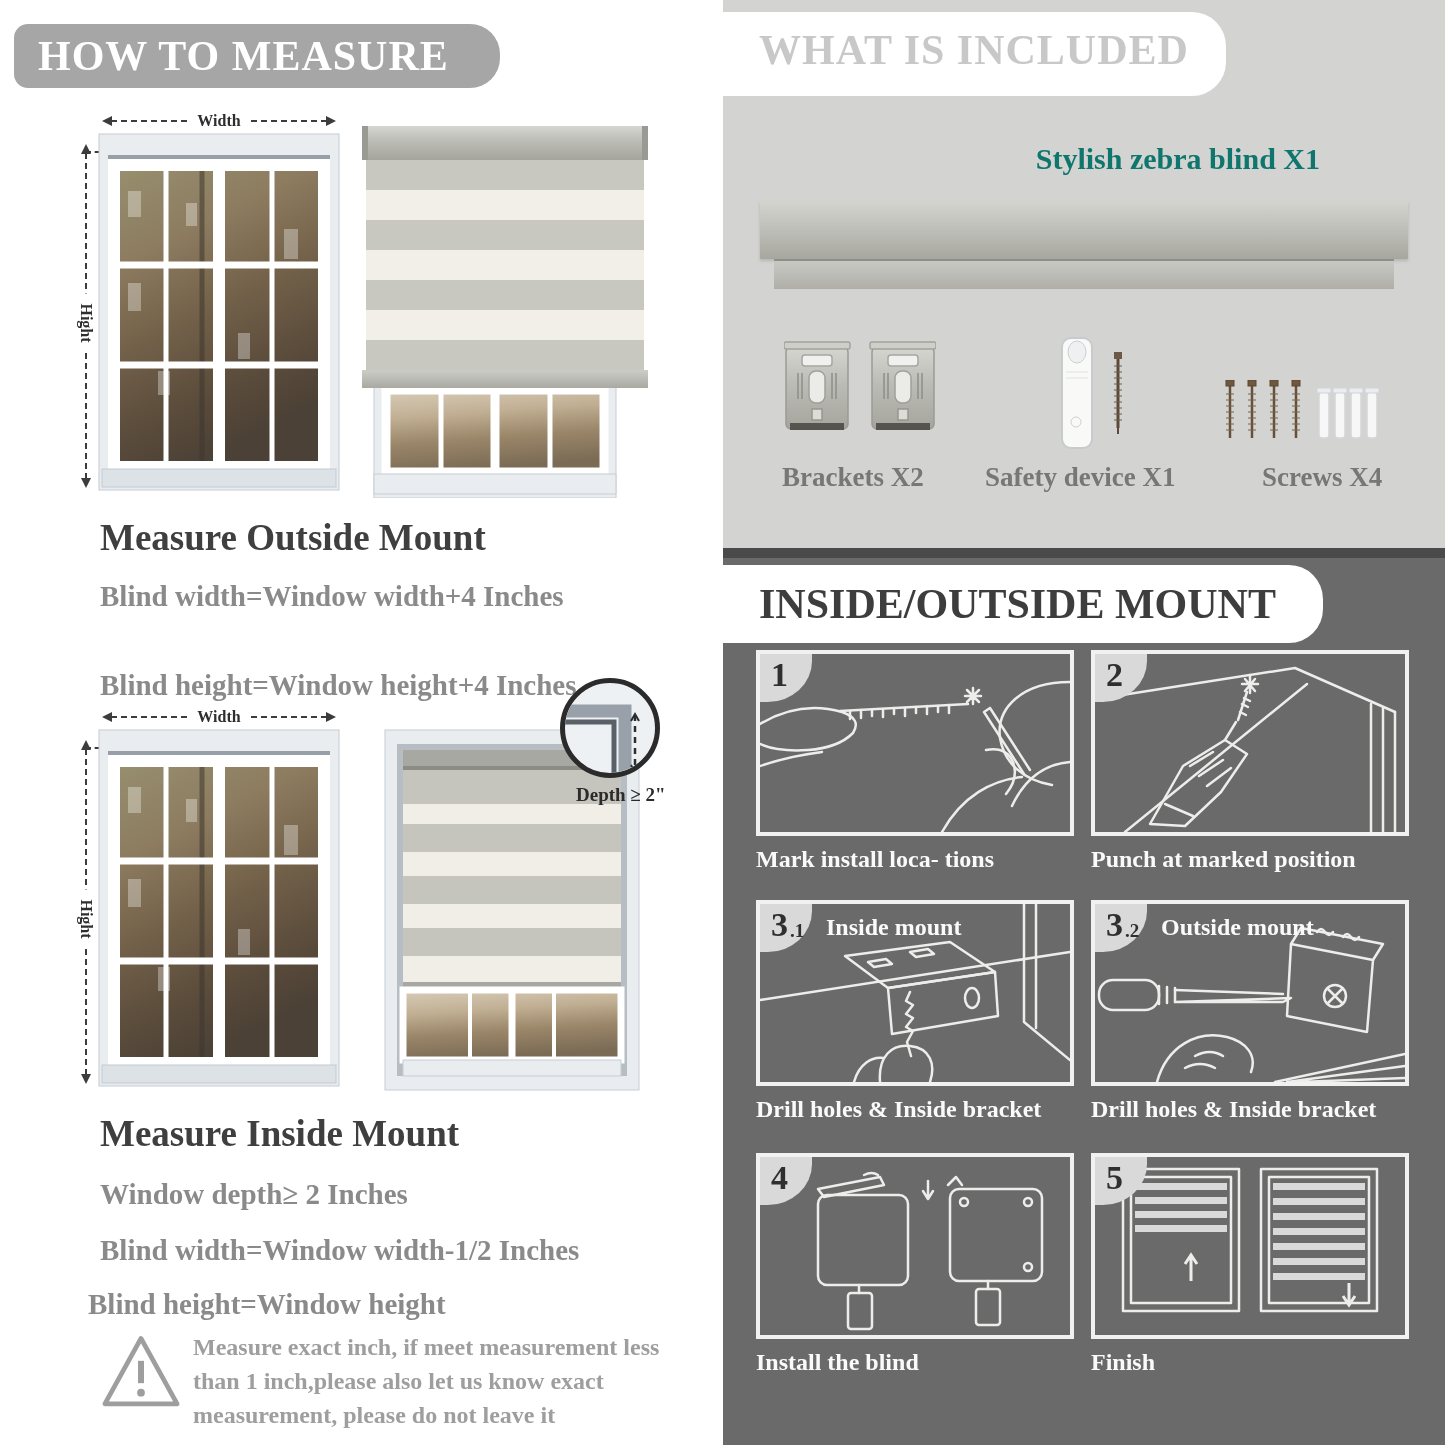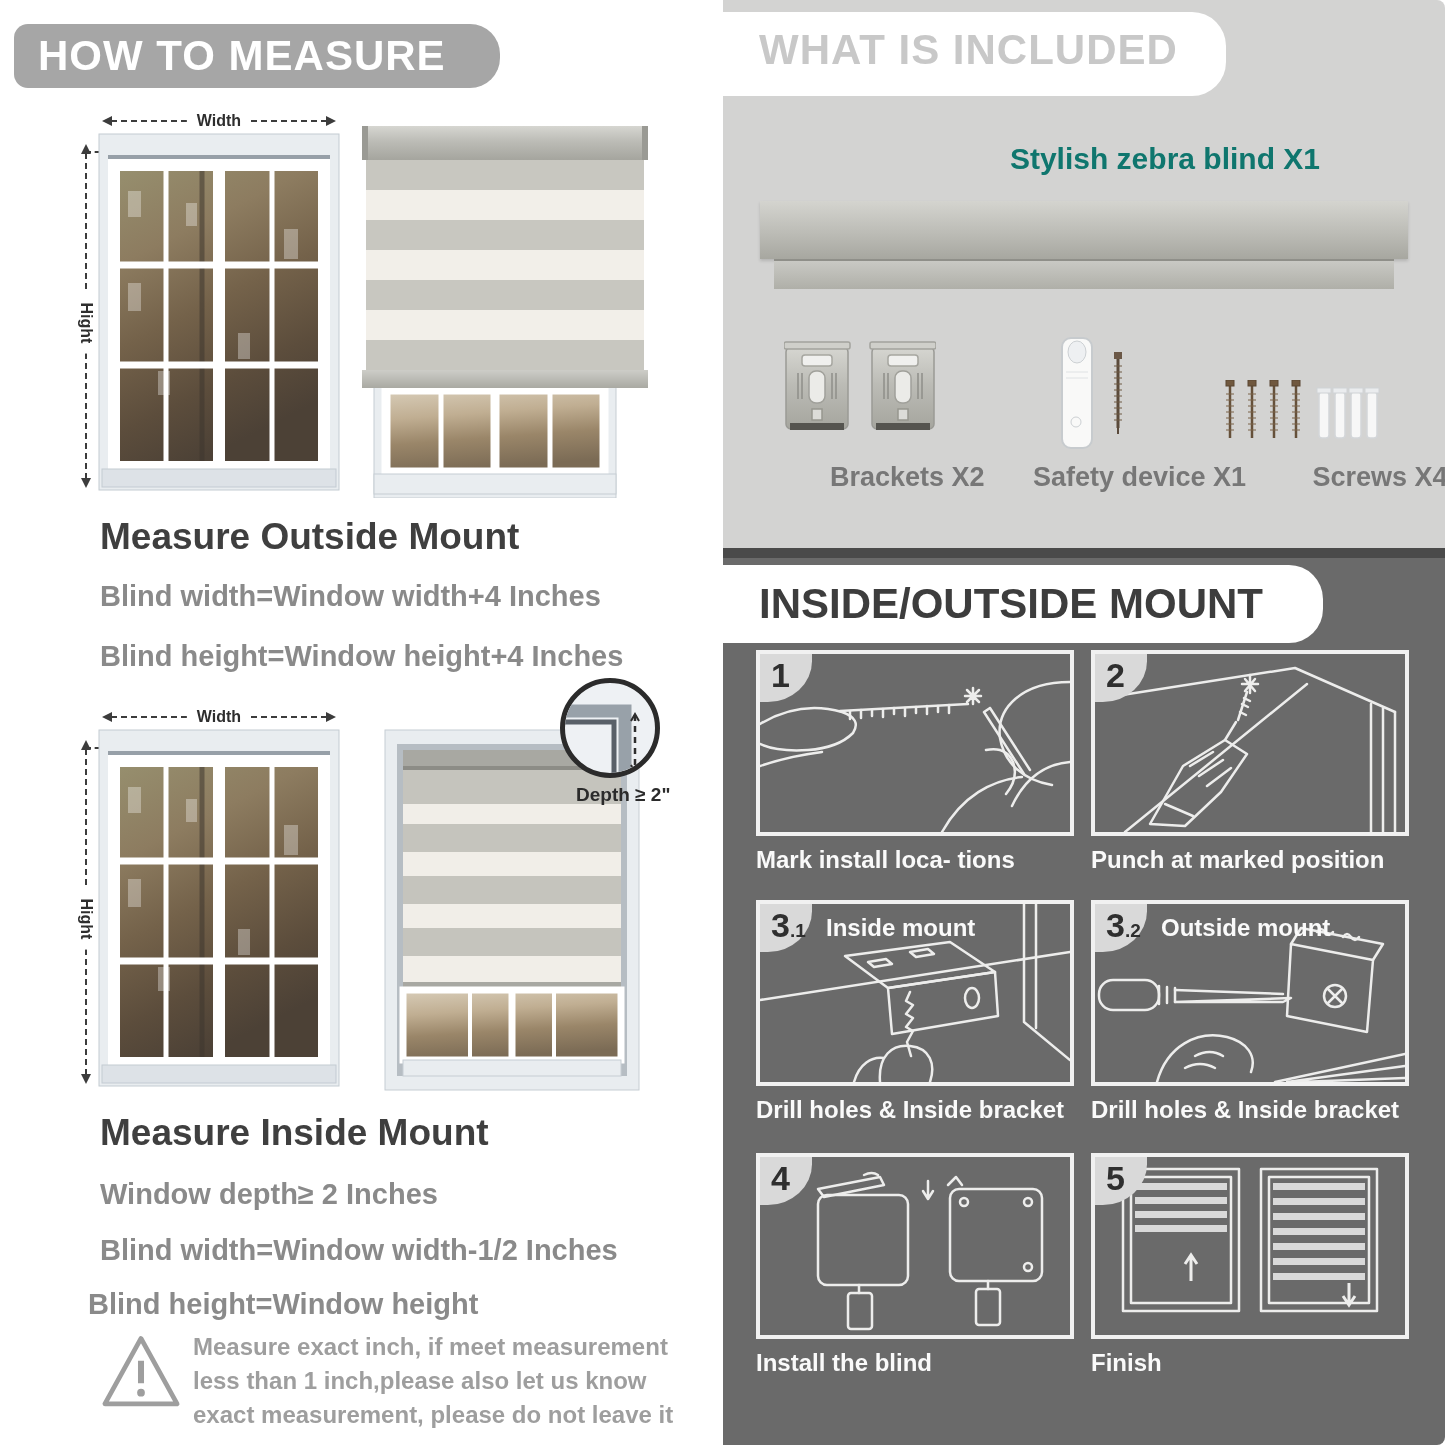--- a/index.html
+++ b/index.html
@@ -1,17 +1,17 @@
 <!DOCTYPE html>
 <html><head>
 <meta charset="utf-8">
 <style>
   html,body{margin:0;padding:0;background:#ffffff;}
   #page{position:relative;width:1445px;height:1445px;background:#ffffff;overflow:hidden;
-        font-family:Liberation Sans, sans-serif;border-radius:8px;}
+        font-family:Liberation Serif, serif;}
   .abs{position:absolute;}
 
   
   .left-header{left:14px;top:24px;width:486px;height:64px;background:#a6a6a6;
     border-radius:14px 30px 30px 14px;color:#ffffff;font-size:42px;font-weight:bold;
     line-height:64px;padding-left:24px;letter-spacing:1px;box-sizing:border-box;}
   .m-title{font-size:37px;font-weight:bold;color:#3f3f3f;}
   .m-line{font-size:29px;font-weight:bold;color:#8a8a8a;}
   .dim-label{font-size:16px;font-weight:bold;color:#2e2e2e;}
 
@@ -44,21 +44,21 @@
   .included-header{left:0;top:12px;width:503px;height:84px;background:#ffffff;
     border-radius:0 34px 34px 0;color:#c8c8c8;font-size:42px;font-weight:bold;
     line-height:76px;padding-left:36px;letter-spacing:1px;box-sizing:border-box;}
   .blind-label{left:137px;top:142px;width:460px;text-align:right;font-size:30px;
     font-weight:bold;color:#0f766e;}
   .hr-main{left:37px;top:201px;width:648px;height:58px;
     background:linear-gradient(180deg,#d4d4cf,#bcbcb6 55%,#a7a7a0);
     box-shadow:0 2px 3px rgba(0,0,0,0.15);}
   .hr-valance{left:51px;top:259px;width:620px;height:30px;
     background:linear-gradient(180deg,#c9c9c4,#afafa8);border-top:2px solid #8f8f89;box-sizing:border-box;}
-  .part-label{font-size:27px;font-weight:bold;color:#777777;text-align:center;white-space:nowrap;margin-left:48px;}
+  .part-label{font-size:27px;font-weight:bold;color:#777777;text-align:left;white-space:nowrap;}
 
   
   .divider{left:723px;top:548px;width:722px;height:10px;background:#4a4a4a;}
   .right-bottom{left:723px;top:558px;width:722px;height:887px;background:#6a6a6a;}
   .mount-header{left:0;top:7px;width:600px;height:78px;background:#ffffff;
     border-radius:0 34px 34px 0;color:#3d3d3d;font-size:42px;font-weight:bold;
     line-height:78px;padding-left:36px;box-sizing:border-box;}
   .step{position:absolute;width:318px;}
   .panel{position:relative;width:318px;height:186px;border:4px solid #f1f1f1;box-sizing:border-box;}
   .badge{position:absolute;top:0;left:0;width:52px;height:48px;background:#d9d9d9;
@@ -161,21 +161,21 @@
       <rect x="4" y="34" width="278" height="30"></rect>
         <rect x="4" y="94" width="278" height="30"></rect>
       <rect x="4" y="154" width="278" height="30"></rect>
         <rect x="4" y="214" width="278" height="30"></rect>
     </g>
     <rect x="0" y="244" width="286" height="18" fill="url(#gRail)"></rect>
   </svg>
 
   <div class="abs m-title" style="left:100px;top:516px;">Measure Outside Mount</div>
   <div class="abs m-line" style="left:100px;top:580px;">Blind width=Window width+4 Inches</div>
-  <div class="abs m-line" style="left:100px;top:640px;">Blind height=Window height+4 Inches</div>
+  <div class="abs m-line" style="left:100px;top:669px;">Blind height=Window height+4 Inches</div>
 
   <div class="abs harrow" style="left:102px;top:702px;width:234px;">
     <div class="hline"></div>
       <div class="ah ah-l"></div>
       <div class="ah ah-r"></div>
     <div class="tick tick-l"></div>
       <div class="tick tick-r"></div>
     <span class="hlabel dim-label">Width</span>
   </div>
   <div class="abs varrow" style="left:76px;top:740px;height:344px;">

